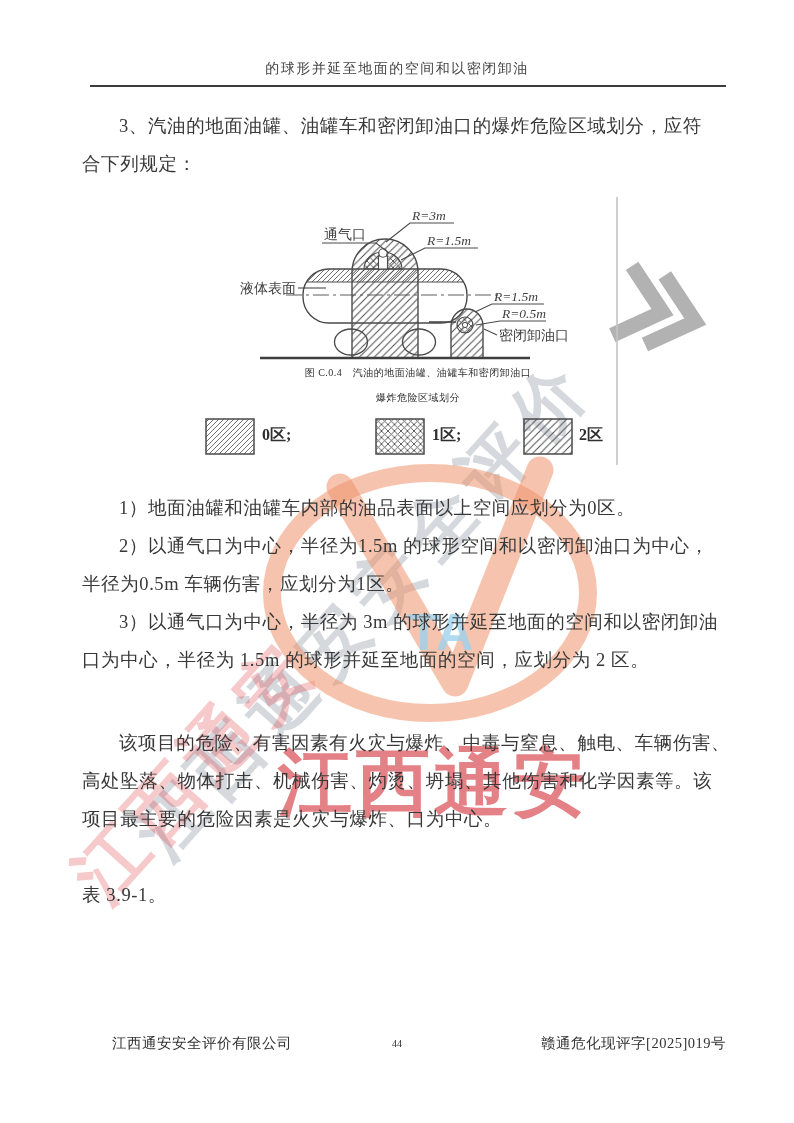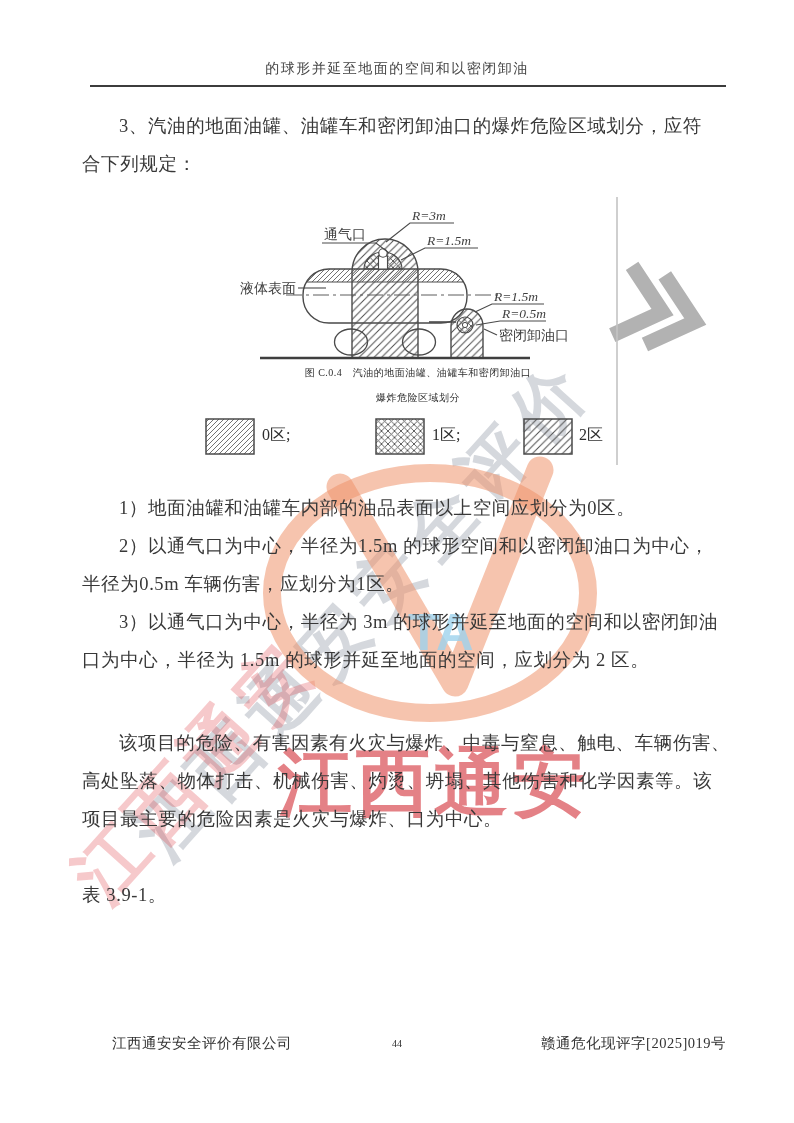--- a/index.html
+++ b/index.html
@@ -53,21 +53,21 @@
   .fig-svg .cjk { font-family:"Liberation Serif","DejaVu Serif",serif; font-size:14px; }
   .fig-svg .rlab { font-family:"Liberation Serif","DejaVu Serif",serif; font-style:italic; font-size:13.5px; }
   .fig-svg .leader { fill:none; stroke:#4a4a4a; stroke-width:1.1; }
   .fig-caption {
     position:absolute; left:198px; width:440px; text-align:center;
     font-weight:normal; font-size:10px; color:#2e2e2e; letter-spacing:0.5px; white-space:nowrap;
   }
   .cap1 { top:366px; } .cap2 { top:391px; }
   .legend-box { position:absolute; top:418px; }
   .legend-label {
-    position:absolute; top:425px; font-weight:normal; font-size:16px; color:#2e2e2e;
+    position:absolute; top:425px; font-weight:bold; font-size:16px; color:#2e2e2e;
     font-family:"Liberation Serif","DejaVu Serif",serif;
   }
   .scan-edge { position:absolute; left:616px; top:197px; width:2px; height:268px; background:#c3c3c3; opacity:0.8; }
   
   .footer-company { position:absolute; left:88px; top:1034px; font-size:14.5px; color:#333; letter-spacing:0.5px;margin-left:24px; }
   .footer-page { position:absolute; left:0; top:1038px; width:100%; text-align:center; font-size:10px; color:#333; }
   .footer-doc { position:absolute; right:68px; top:1034px; font-size:14.5px; color:#333; letter-spacing:0.5px; }
 </style>
 </head>
 <body>

